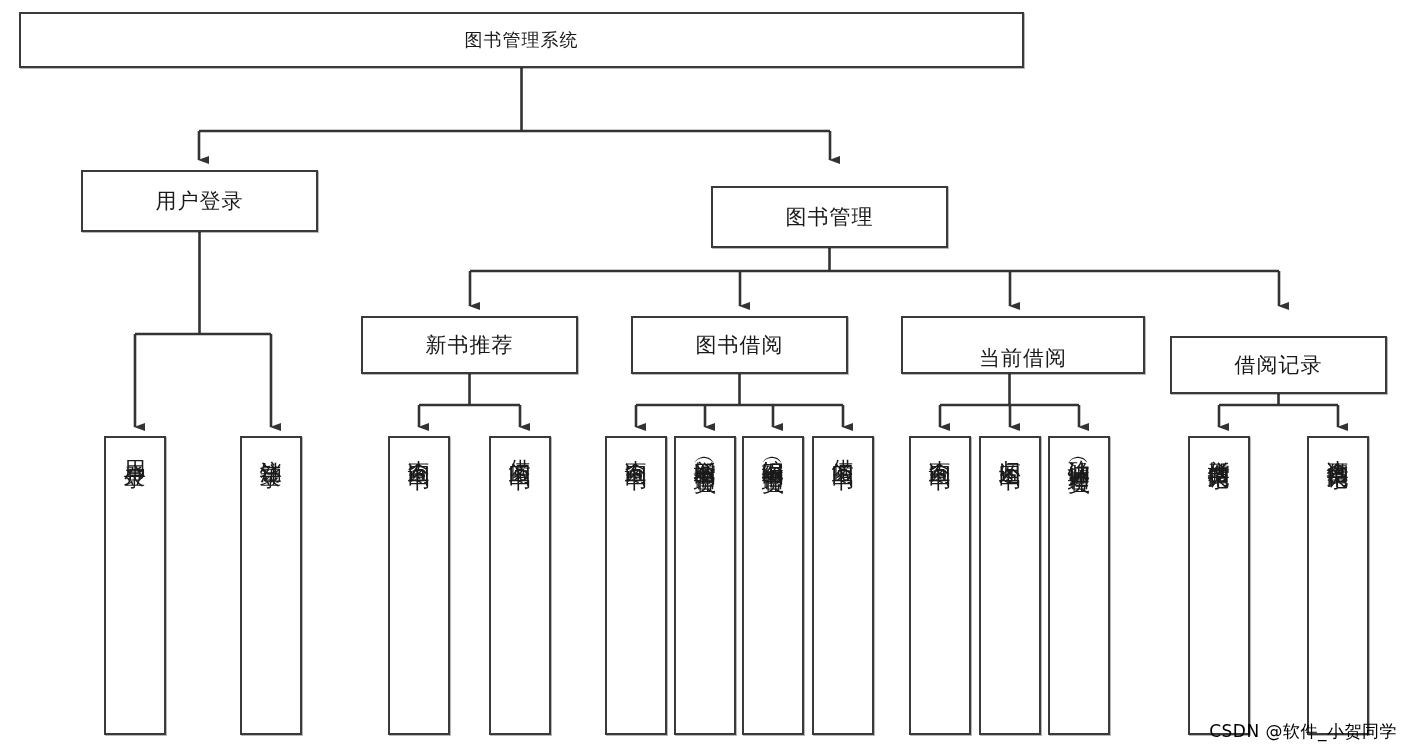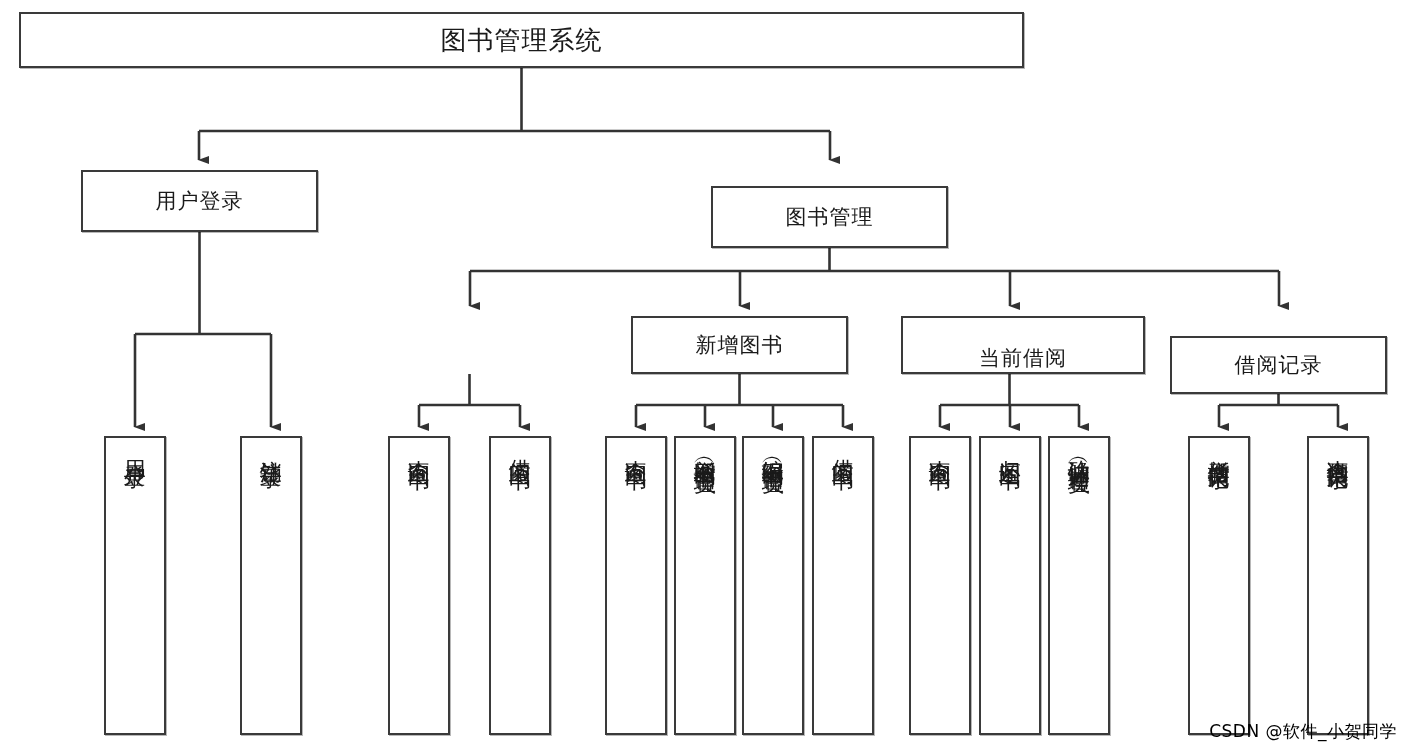--- a/index.html
+++ b/index.html
@@ -35,21 +35,21 @@
     align-items: center;
     justify-content: center;
     color: #1a1a1a;
   }
   .node.h {
     font-size: 21px;
     letter-spacing: 1px;
     white-space: nowrap;
   }
   .node.h.title {
-    font-size: 26px;
+    font-size: 18px;
   }
   .node.v {
     align-items: flex-start;
     justify-content: center;
     padding-top: 4px;
   }
   .node.v .vtext {
     writing-mode: vertical-rl;
     text-orientation: upright;
     font-size: 22px;
@@ -134,22 +134,25 @@
     <span>图书管理系统</span>
   </div>
 
   <div class="node h" style="left:81px; top:170px; width:237px; height:62px;">
     <span>用户登录</span>
   </div>
   <div class="node h" style="left:711px; top:170px; width:237px; height:62px;margin-top:16px;">
     <span>图书管理</span>
   </div>
 
+  <div class="node h" style="left:361px; top:316px; width:217px; height:58px;">
+    <span>新书推荐</span>
+  </div>
   <div class="node h" style="left:631px; top:316px; width:217px; height:58px;">
-    <span>新增图书</span>
+    <span>图书借阅</span>
   </div>
   <div class="node h" style="left:901px; top:316px; width:244px; height:58px;align-items:flex-end;">
     <span>当前借阅</span>
   </div>
   <div class="node h" style="left:1170px; top:316px; width:217px; height:58px;margin-top:20px;">
     <span>借阅记录</span>
   </div>
 
   <div class="node v" style="left:104px; top:436px; width:62px; height:299px;">
     <span class="vtext">用户登录</span>

